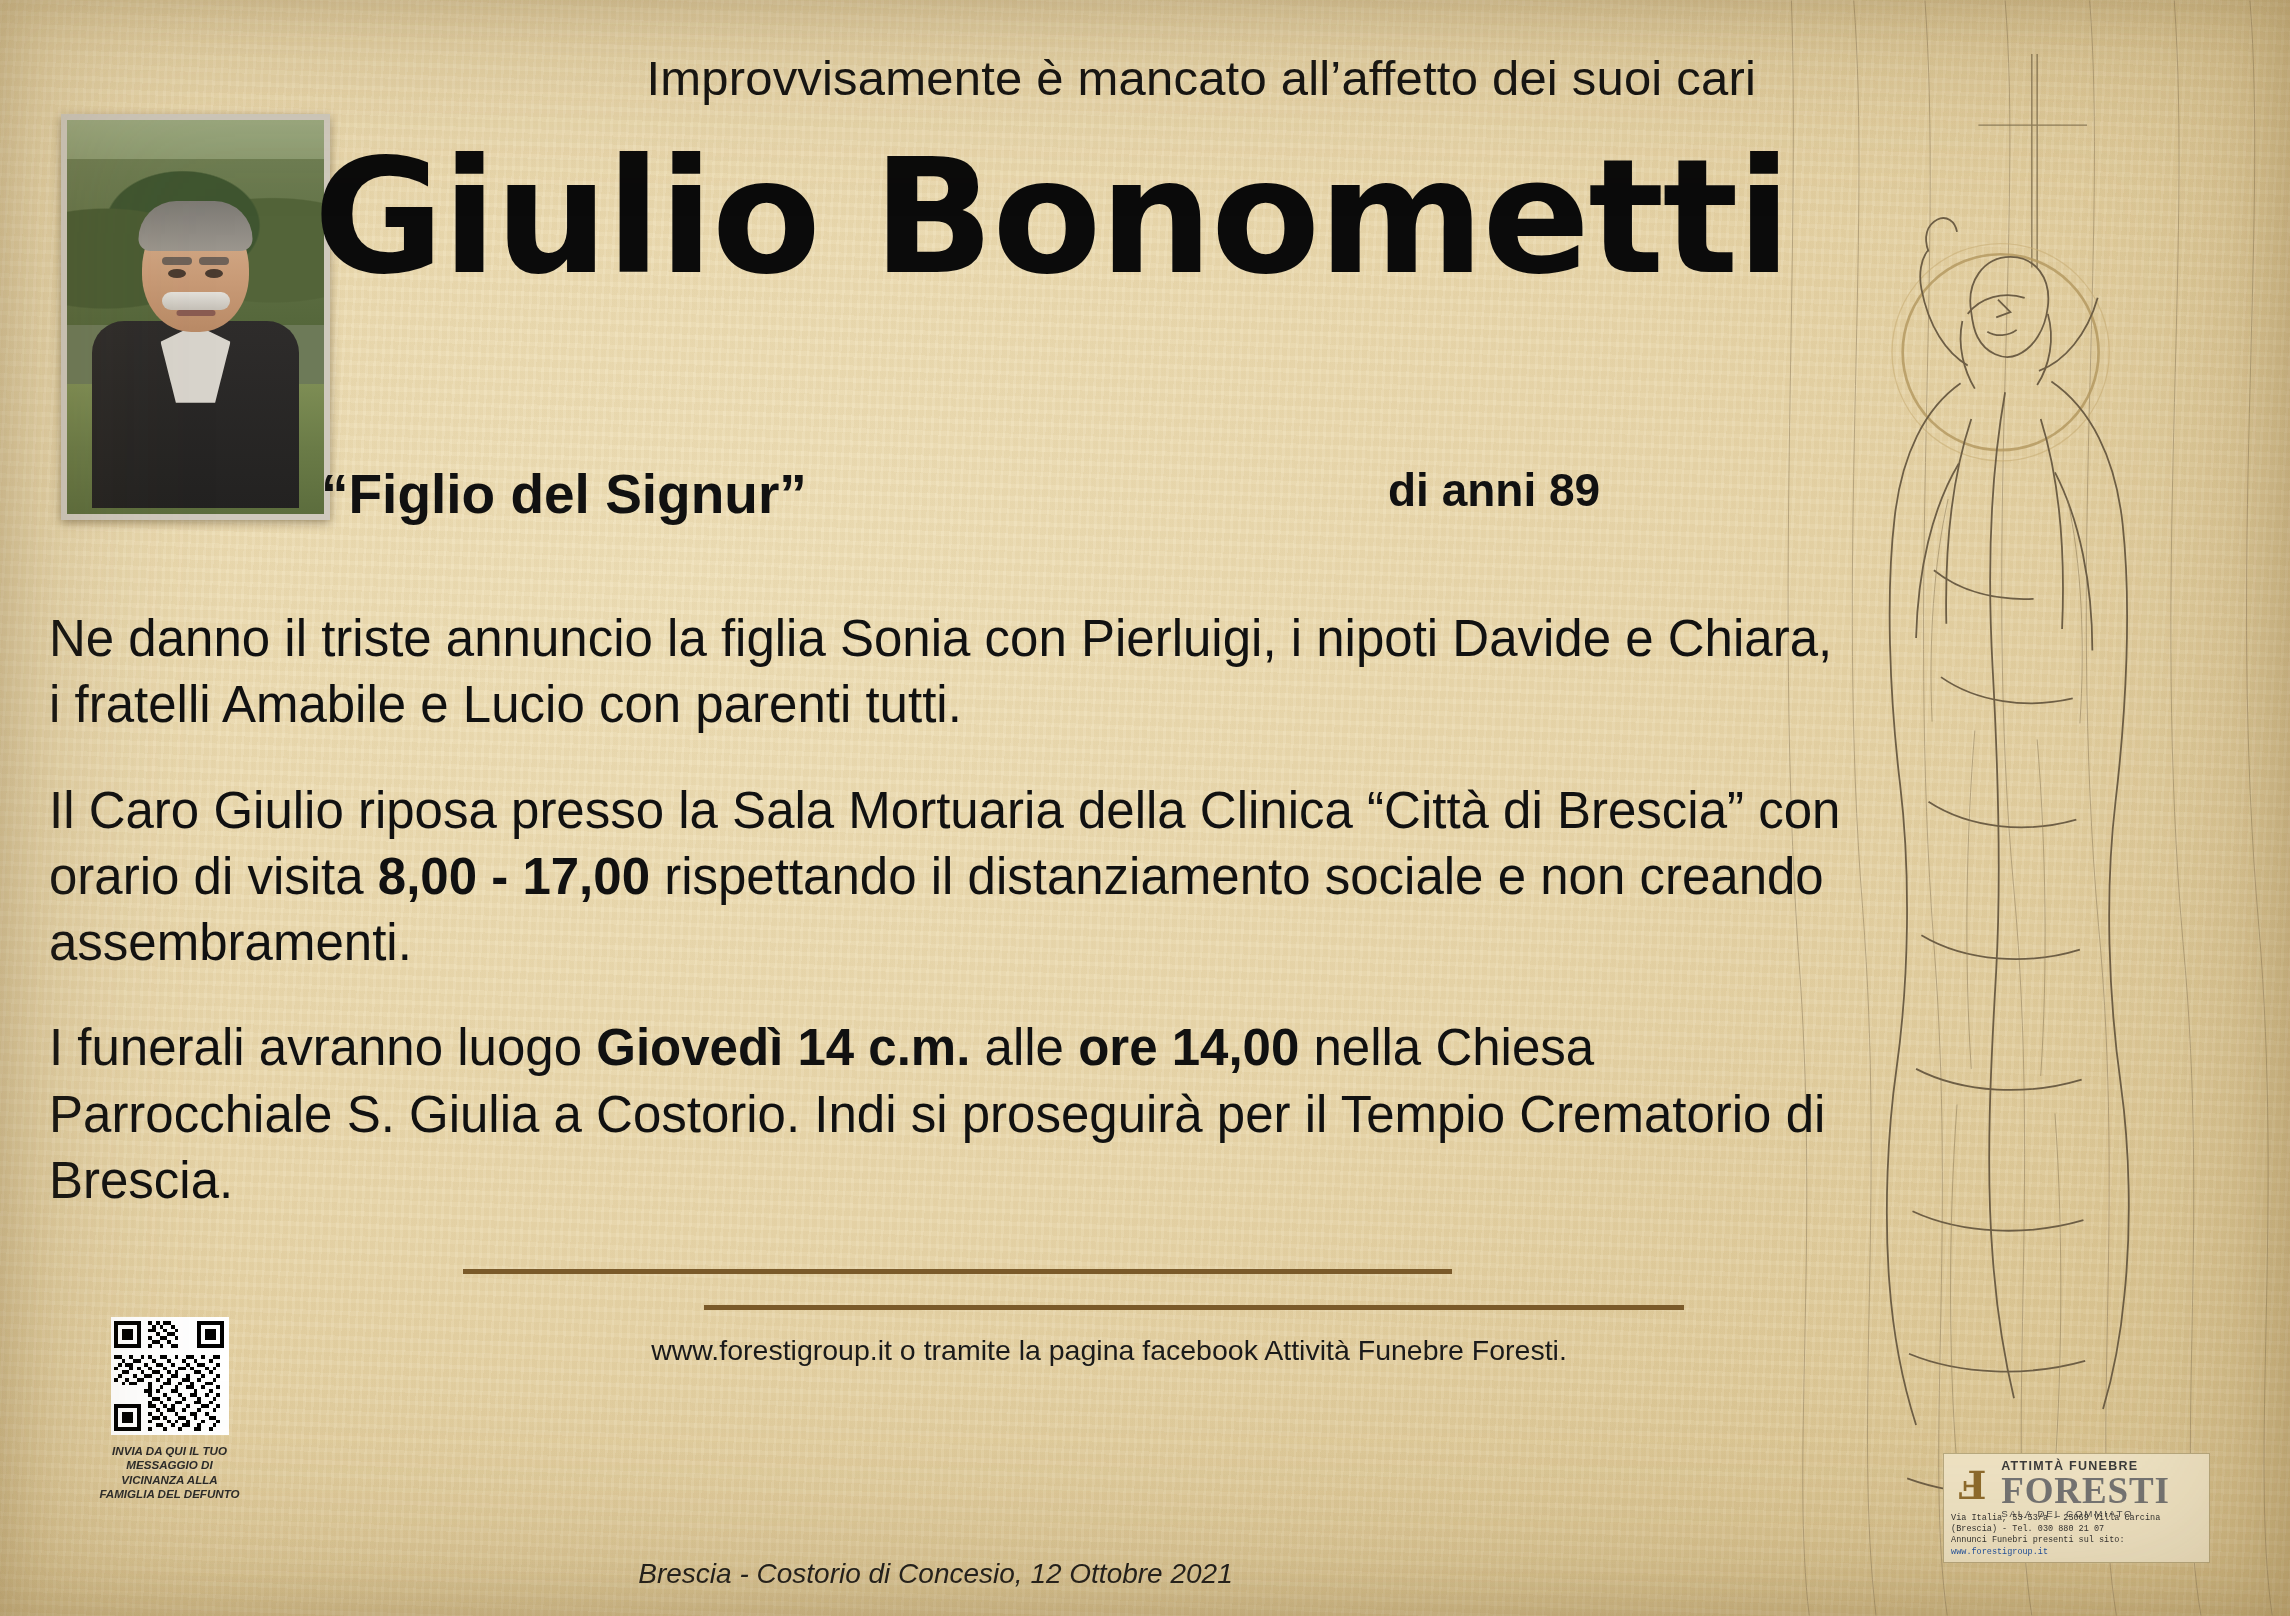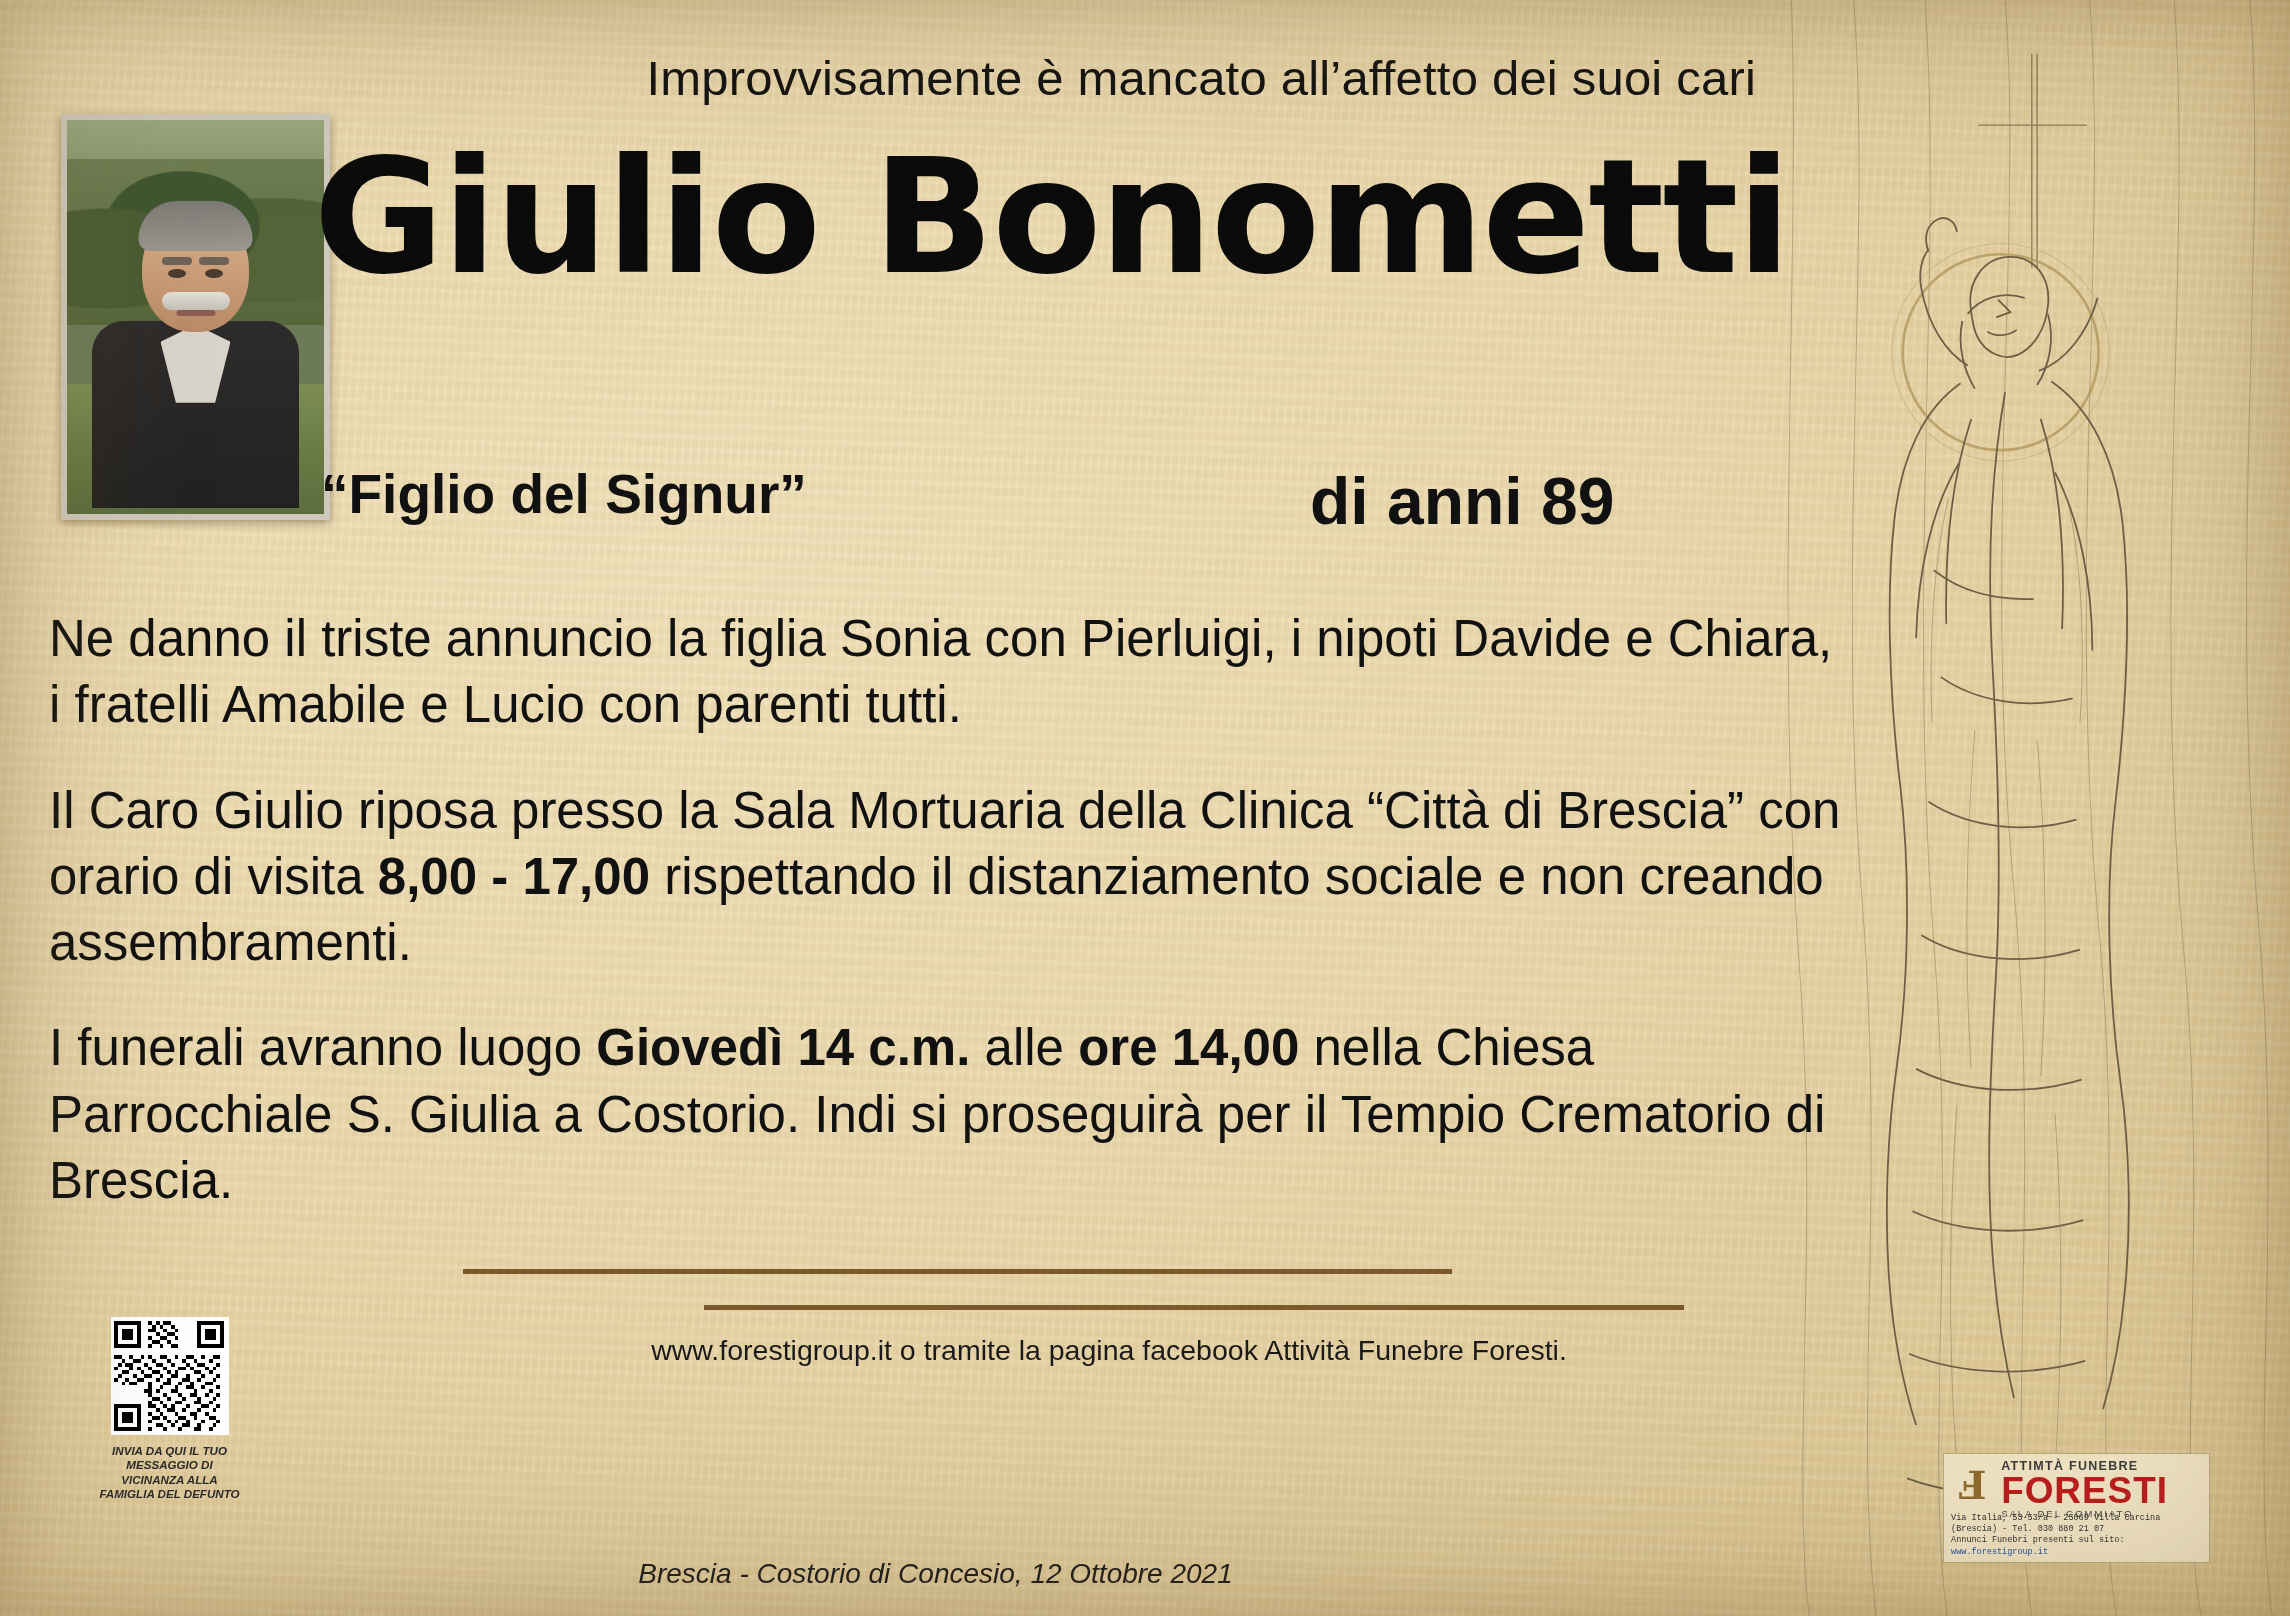--- a/index.html
+++ b/index.html
@@ -153,24 +153,24 @@
   .nickname {
     position: absolute;
     left: 321px;
     top: 462px;
     font-weight: bold;
     font-size: 55px;
     color: #111;
   }
   .age {
     position: absolute;
-    left: 1310px;
+    left: 1388px;
     top: 463px;
     font-weight: bold;
-    font-size: 66px;
+    font-size: 46px;
     color: #111;
   }
 
   .body-text {
     position: absolute;
     left: 49px;
     top: 606px;
     width: 1800px;
     color: #111;
     font-size: 51px;
@@ -278,25 +278,25 @@
     font-weight: bold;
   }
   .logo-text { flex: 1 1 auto; }
   .logo-top {
     font-size: 12.5px;
     letter-spacing: 1.3px;
     color: #3a3a3a;
     font-weight: bold;
   }
   .logo-main {
-    font-family: Liberation Sans, sans-serif;
+    font-family: Liberation Serif, serif;
     font-weight: bold;
     font-size: 37px;
     line-height: 0.95;
-    color: #b91c1c;
+    color: #737373;
     letter-spacing: 0.9px;
   }
   .logo-sub {
     font-size: 9.8px;
     letter-spacing: 1.8px;
     color: #4a4a4a;
   }
   .logo-addr {
     position: absolute;
     left: 7.1px;

